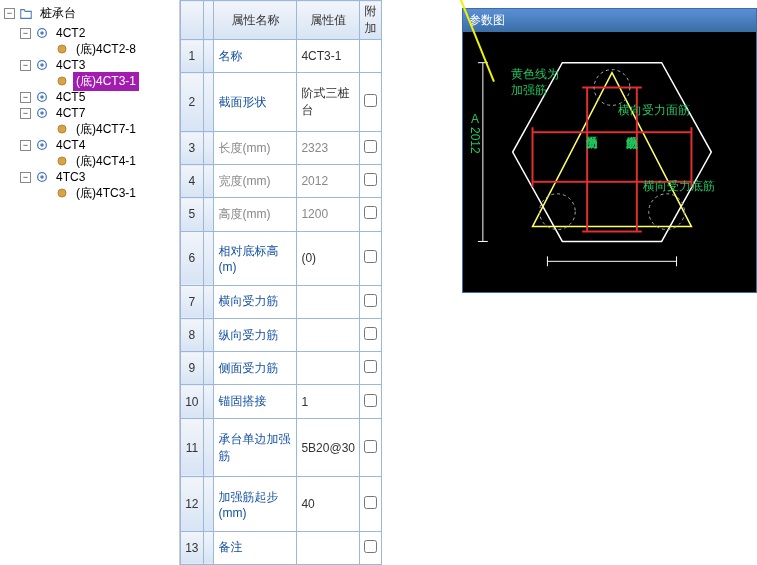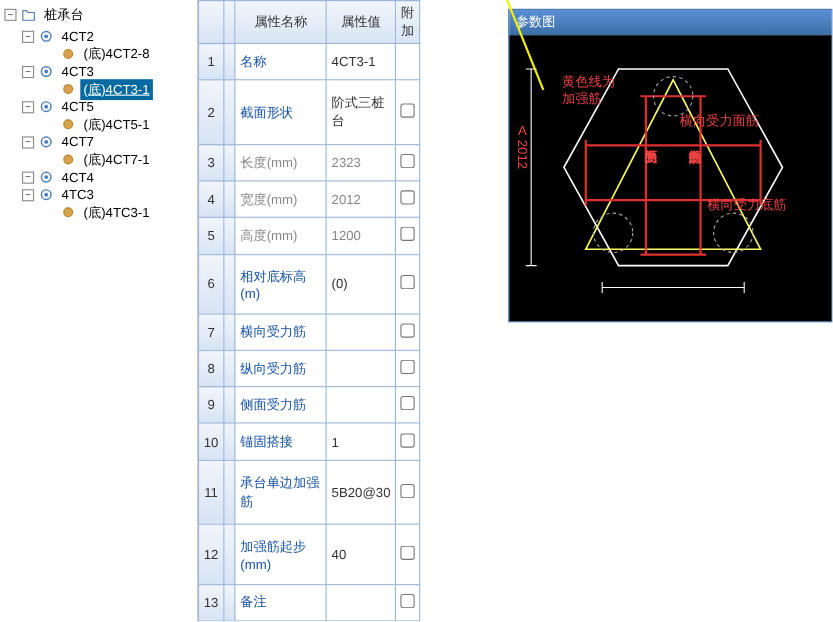--- a/index.html
+++ b/index.html
@@ -7,40 +7,40 @@
 .container { display: flex; height: 100%; }
 .tree-panel { width: 180px; border-right: 1px solid #ccc; padding: 2px 0; overflow: hidden; }
 .tree-root { display: flex; align-items: center; padding: 2px 4px; }
 .tree-node { display: flex; align-items: center; padding: 2px 0; height: 16px; }
 .tree-expand { width: 11px; height: 11px; border: 1px solid #888; display: inline-flex; align-items: center; justify-content: center; font-size: 9px; line-height: 1; margin-right: 4px; cursor: pointer; color: #333; }
 .tree-spacer { width: 15px; display: inline-block; }
 .tree-icon { width: 14px; height: 14px; display: inline-flex; align-items: center; justify-content: center; margin-right: 4px; }
 .tree-icon.parent svg { width: 14px; height: 14px; }
 .tree-icon.leaf svg { width: 12px; height: 12px; }
 .tree-label { cursor: pointer; padding: 1px 3px; }
-.tree-label.selected { background: #0369a1; color: #fff; text-decoration: underline; }
+.tree-label.selected { background: #a21caf; color: #fff; }
 .tree-children { padding-left: 20px; }
 .main-panel { flex: 1; display: flex; flex-direction: row; overflow: hidden; }
 .grid { border-collapse: collapse; width: 100%; }
 .grid th { background: linear-gradient(#f2f5fa,#d7e4f4); border: 1px solid #9bb7d9; font-weight: normal; padding: 2px 4px; height: 18px; color: #333; }
 .grid td { border: 1px solid #9bb7d9; padding: 2px 4px; height: 18px; }
 .grid .rownum { background: linear-gradient(#f2f5fa,#d7e4f4); text-align: center; width: 24px; color: #333; }
 .grid .name-col { width: 230px; color: #1451a3; }
 .grid .name-col.gray { color: #888; }
 .grid .val-col { color: #333; }
 .grid .val-col.gray { color: #888; }
 .grid .chk-col { width: 21px; text-align: center; }
 .grid .chk-col input { }
 .grid .expand-cell { width: 16px; text-align: center; background: linear-gradient(#f2f5fa,#d7e4f4); }
 .param-panel { margin: 8px 0 0 80px; width: 295px; border: 1px solid #3a6ea5; }
 .param-title { background: linear-gradient(#5a8fd6,#3a6ea5); color: #fff; padding: 3px 6px; font-size: 12px; }
 .param-body { background: #000; height: 260px; position: relative; }
 .ylw-line { position: absolute; left: 30px; top: -230px; width: 2px; height: 280px; background: #f2f200; transform-origin: bottom left; transform: rotate(-22deg); z-index: 5; pointer-events: none; }
 .svg-diagram { width: 100%; height: 100%; }
-.param-label { position: absolute; color: #ef4444; font-size: 12px; }
+.param-label { position: absolute; color: #22c55e; font-size: 12px; }
 </style>
 </head>
 <body>
 
 <div class="container">
   <div class="tree-panel">
     <div class="tree-root">
       <span class="tree-expand">−</span>
       <span class="tree-icon parent">
         <svg viewBox="0 0 16 16">
@@ -91,29 +91,20 @@
         <div class="tree-node">
           <span class="tree-expand">−</span>
           <span class="tree-icon parent">
             <svg viewBox="0 0 16 16">
               <circle cx="8" cy="8" r="5" fill="none" stroke="#4a7ebb" stroke-width="1.5"></circle>
               <circle cx="8" cy="8" r="2" fill="#4a7ebb"></circle>
             </svg>
           </span>
           <span class="tree-label">4CT5</span>
         </div>
-        <div class="tree-node" style="padding-left: 20px;">
-          <span class="tree-spacer"></span>
-          <span class="tree-icon leaf">
-            <svg viewBox="0 0 12 12">
-              <circle cx="6" cy="6" r="4" fill="#d9a24a" stroke="#b7822a"></circle>
-            </svg>
-          </span>
-          <span class="tree-label">(底)4CT5-1</span>
-        </div>
         <div class="tree-node">
           <span class="tree-expand">−</span>
           <span class="tree-icon parent">
             <svg viewBox="0 0 16 16">
               <circle cx="8" cy="8" r="5" fill="none" stroke="#4a7ebb" stroke-width="1.5"></circle>
               <circle cx="8" cy="8" r="2" fill="#4a7ebb"></circle>
             </svg>
           </span>
           <span class="tree-label">4CT7</span>
         </div>
@@ -128,20 +119,29 @@
         </div>
         <div class="tree-node">
           <span class="tree-expand">−</span>
           <span class="tree-icon parent">
             <svg viewBox="0 0 16 16">
               <circle cx="8" cy="8" r="5" fill="none" stroke="#4a7ebb" stroke-width="1.5"></circle>
               <circle cx="8" cy="8" r="2" fill="#4a7ebb"></circle>
             </svg>
           </span>
           <span class="tree-label">4CT4</span>
+        </div>
+        <div class="tree-node" style="padding-left: 20px;">
+          <span class="tree-spacer"></span>
+          <span class="tree-icon leaf">
+            <svg viewBox="0 0 12 12">
+              <circle cx="6" cy="6" r="4" fill="#d9a24a" stroke="#b7822a"></circle>
+            </svg>
+          </span>
+          <span class="tree-label">(底)4CT4-1</span>
         </div>
         <div class="tree-node">
           <span class="tree-expand">−</span>
           <span class="tree-icon parent">
             <svg viewBox="0 0 16 16">
               <circle cx="8" cy="8" r="5" fill="none" stroke="#4a7ebb" stroke-width="1.5"></circle>
               <circle cx="8" cy="8" r="2" fill="#4a7ebb"></circle>
             </svg>
           </span>
           <span class="tree-label">4TC3</span>

